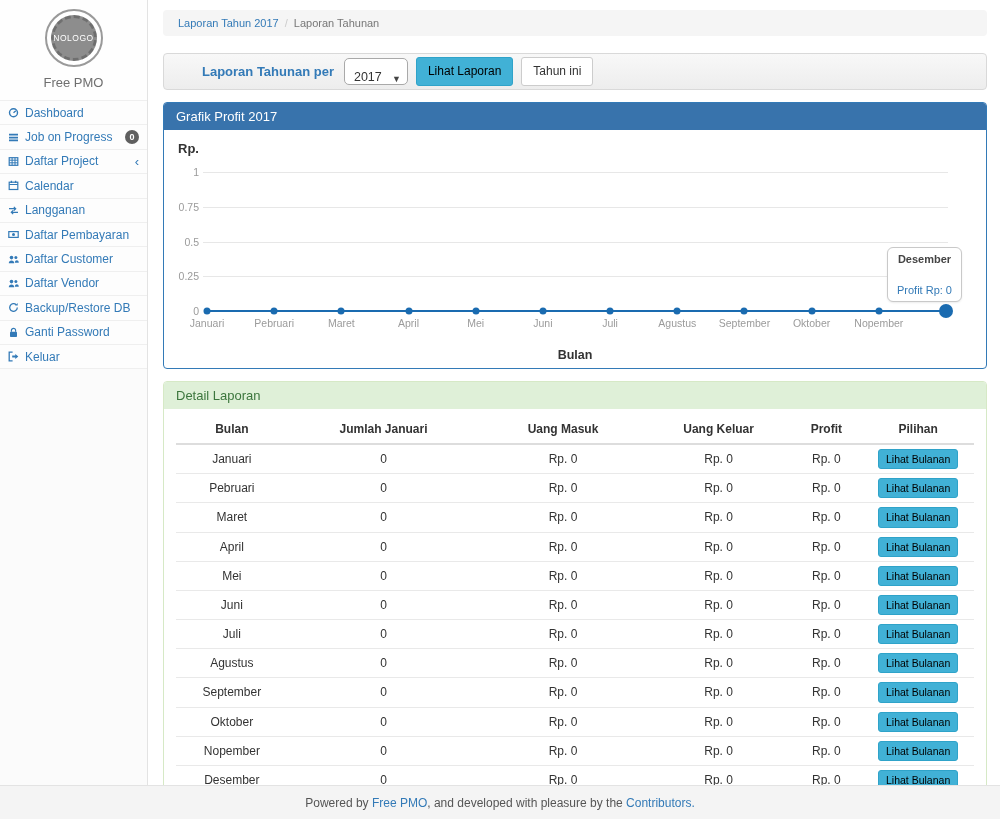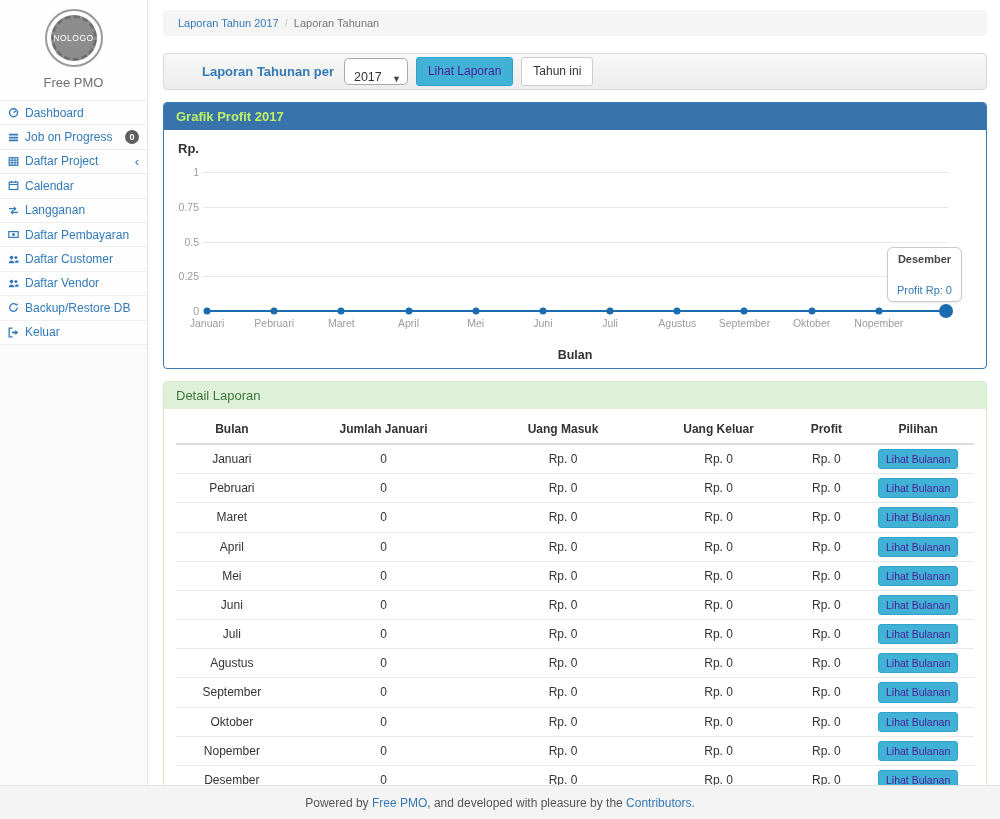--- a/index.html
+++ b/index.html
@@ -61,28 +61,28 @@
   .select-box {
     background:#fff; border:1px solid #a9a9a9; height:27px; width:64px;
     display:flex; align-items:flex-end; justify-content:space-between;
     padding:0 6px 0 9px; font-size:12.5px; cursor:pointer; border-radius:5px;
   }
   .select-box .caret { font-size:9px; color:#444; }
   .btn {
     font-size:12px; padding:5px 11px; border-radius:3px; border:1px solid transparent;
     cursor:pointer; line-height:1.35; font-family:inherit;
   }
-  .btn-info  { background:#41b1d6; border-color:#2fa3c9; color:#4c1d95; }
+  .btn-info  { background:#41b1d6; border-color:#2fa3c9; color:#000000; }
   .btn-default { background:#fff; border-color:#ccc; color:#333; }
   .btn-xs { font-size:10.5px; padding:2px 7px; border-radius:3px; }
 
   .panel { border:1px solid; border-radius:4px; margin-bottom:12px; background:#fff; }
   .panel-heading { padding:6px 12px; font-size:13px; border-radius:3px 3px 0 0; }
   .panel-primary { border-color:#337ab7; }
-  .panel-primary .panel-heading { background:#3873ac; color:#bef264;font-weight:bold; }
+  .panel-primary .panel-heading { background:#3873ac; color:#ffffff; }
   .panel-success { border-color:#d6e9c6; }
   .panel-success .panel-heading { background:#dff0d8; color:#3c763d; }
 
   
   .chart-body { position:relative; height:238px;text-decoration:underline; }
   .rp-label { position:absolute; left:14px; top:11px; font-weight:bold; font-size:13px; color:#333; }
   .plot { position:absolute; left:43px; right:40px; top:42px; bottom:57px; }
   .gridline { position:absolute; left:-4px; right:-2px; height:0; border-top:1px solid #e7e7e7; }
   .ytick {
     position:absolute; right:calc(100% + 8px); transform:translateY(-50%);
@@ -224,20 +224,29 @@
         <span class="nav-label">Daftar Vendor</span>
       </div>
       <div class="nav-item">
         <span class="nav-icon">
           <svg width="11" height="11" viewBox="0 0 11 11">
             <path d="M9.3 5.5a3.8 3.8 0 1 1-1.1-2.7" fill="none" stroke="currentColor" stroke-width="1.3"></path>
             <path d="M9.7 1v2.6H7.1z" fill="currentColor"></path>
           </svg>
         </span>
         <span class="nav-label">Backup/Restore DB</span>
+      </div>
+      <div class="nav-item">
+        <span class="nav-icon">
+          <svg width="11" height="11" viewBox="0 0 11 11">
+            <rect x="2" y="4.8" width="7" height="5.2" rx="0.8" fill="currentColor"></rect>
+            <path d="M3.4 4.8V3.4a2.1 2.1 0 0 1 4.2 0v1.4" fill="none" stroke="currentColor" stroke-width="1.2"></path>
+          </svg>
+        </span>
+        <span class="nav-label">Ganti Password</span>
       </div>
       <div class="nav-item">
         <span class="nav-icon">
           <svg width="11" height="11" viewBox="0 0 11 11">
             <path d="M4.6 1.2H1.2v8.6h3.4" fill="none" stroke="currentColor" stroke-width="1.3"></path>
             <path d="M4.2 4.6h3.1V2.9l3 2.6-3 2.6V6.4H4.2z" fill="currentColor"></path>
           </svg>
         </span>
         <span class="nav-label">Keluar</span>
       </div>

